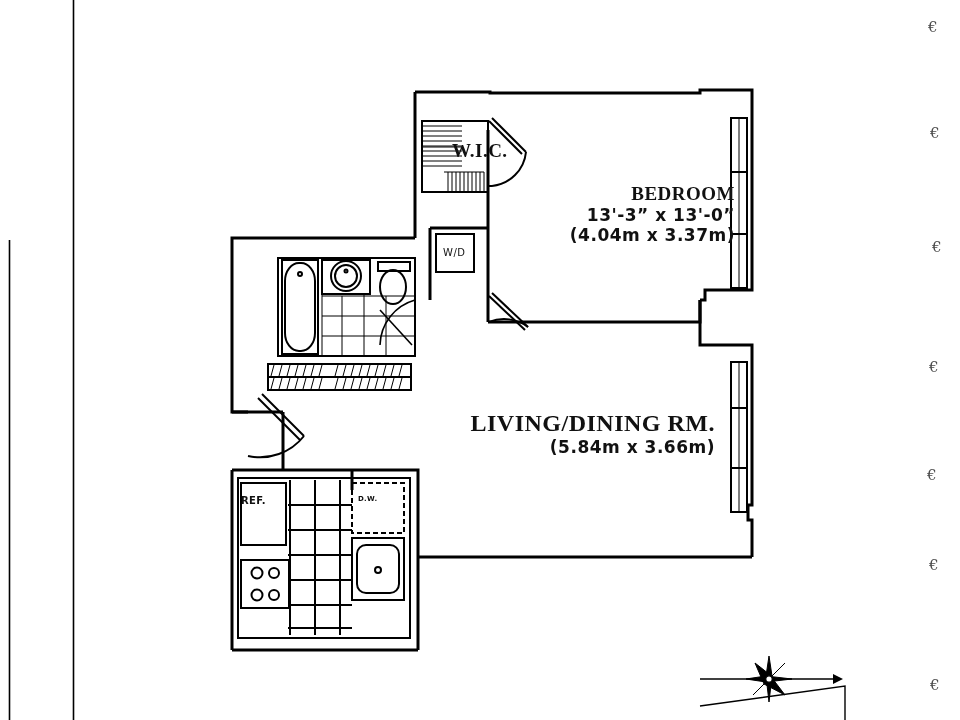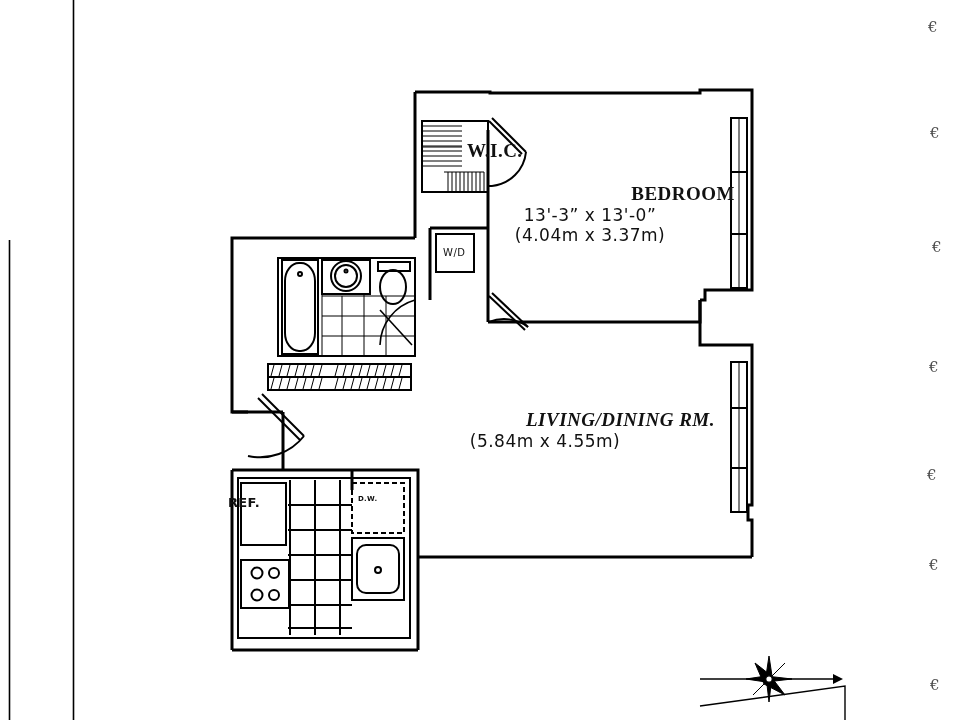--- a/index.html
+++ b/index.html
@@ -36,45 +36,45 @@
     color: #111111;
   }
   .room-name {
     font-family: "Liberation Serif", serif;
     font-weight: 700;
     letter-spacing: 0.5px;
     text-align: right;
   }
   .room-dims {
     font-family: "DejaVu Sans", sans-serif;
-    font-weight: 400;
+    font-weight: 700;
     letter-spacing: 0.5px;
+    text-align: right;
   }
   .bedroom-label { left: 445px; top: 183px; width: 290px; }
   .bedroom-label .room-name { font-size: 19px; }
   .bedroom-label .room-dims { font-size: 17px; }
   .living-label { left: 375px; top: 409px; width: 340px; }
-  .living-label .room-name { font-size: 19px; font-style: italic; }
+  .living-label .room-name { font-size: 24px; }
   .living-label .room-dims { font-size: 17px; }
   .small-tag {
     position: absolute;
     font-family: "DejaVu Sans", sans-serif;
     color: #111111;
     white-space: nowrap;
   }
   .wic-tag {
     left: 452px; top: 140px;
     font-family: "Liberation Serif", serif;
     font-weight: 700;
     font-size: 19px;
     letter-spacing: 0.5px;
-    margin-left: 15px;
   }
   .wd-tag { left: 443px; top: 247px; font-size: 10px; letter-spacing: 0.5px; }
-  .ref-tag { left: 228px; top: 495px; font-size: 13px; font-weight: 700; letter-spacing: 0.3px; }
+  .ref-tag { left: 241px; top: 495px; font-size: 10px; font-weight: 700; letter-spacing: 0.3px; }
   .dw-tag { left: 358px; top: 495px; font-size: 7px; font-weight: 700; letter-spacing: 0.3px; }
   .edge-glyph {
     position: absolute;
     font-family: "DejaVu Serif", serif;
     font-size: 15px;
     color: #2b2b2b;
     opacity: 0.85;
   }
 </style>
 </head>
@@ -333,21 +333,21 @@
   </svg>
 
   <div class="room-label bedroom-label">
     <div class="room-name">BEDROOM</div>
     <div class="room-dims">13'-3”  x  13'-0”</div>
     <div class="room-dims">(4.04m  x  3.37m)</div>
   </div>
 
   <div class="room-label living-label">
     <div class="room-name">LIVING/DINING RM.</div>
-    <div class="room-dims">(5.84m  x  4.55m)</div>
+    <div class="room-dims">(5.84m  x  3.66m)</div>
   </div>
 
   <div class="small-tag wic-tag">W.I.C.</div>
   <div class="small-tag wd-tag">W/D</div>
   <div class="small-tag ref-tag">REF.</div>
   <div class="small-tag dw-tag">D.W.</div>
 
   <div class="edge-glyph" style="left:928px; top:18px;">€</div>
   <div class="edge-glyph" style="left:930px; top:124px;">€</div>
   <div class="edge-glyph" style="left:932px; top:238px;">€</div>

